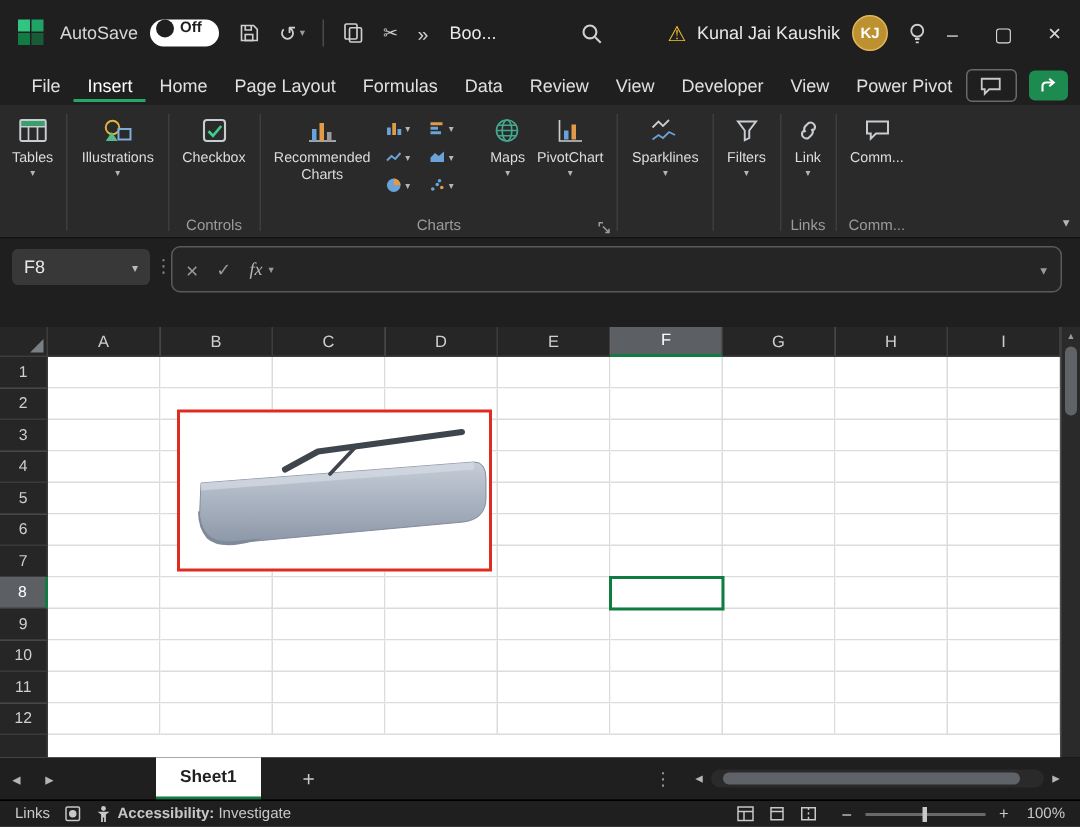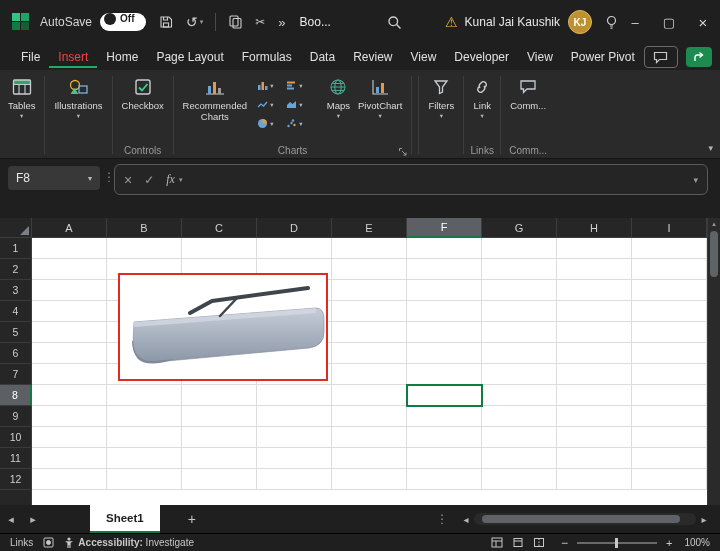--- a/index.html
+++ b/index.html
@@ -28,21 +28,21 @@
   .user-name{margin-left:7px;font-size:12px;color:#e8e8e8;}
   .avatar{margin-left:8px;width:24px;height:24px;border-radius:50%;background:#bd9030;border:1px solid #e2b85c;
           color:#fff;display:flex;align-items:center;justify-content:center;font-size:10px;font-weight:bold;box-sizing:border-box;}
   .bulb{margin-left:13px;}
   .win-btn{width:34px;height:44px;display:flex;align-items:center;justify-content:center;color:#d6d6d6;font-size:13px;}
 
   
   .menubar{position:absolute;top:44px;left:0;width:720px;height:26px;background:#1f1f1f;display:flex;align-items:center;}
   .mtabs{display:flex;align-items:center;margin-left:12px;}
   .mtab{padding:3px 9px 2px;font-size:12px;color:#e0e0e0;border-bottom:2px solid transparent;white-space:nowrap;}
-  .mtab.active{color:#ef4444;border-bottom-color:#23a866;}
+  .mtab.active{color:#ffffff;border-bottom-color:#23a866;}
   .mright{margin-left:auto;display:flex;align-items:center;gap:8px;margin-right:10px;}
   .comment-btn{width:32px;height:20px;border:1px solid #6a6a6a;border-radius:4px;display:flex;align-items:center;justify-content:center;}
   .share-btn{width:26px;height:20px;background:#1d8b4f;border-radius:4px;display:flex;align-items:center;justify-content:center;}
 
   
   .ribbon{position:absolute;top:70px;left:0;width:720px;height:89px;background:var(--ribbon-bg);
           display:flex;align-items:stretch;padding:2px 2px 0;box-sizing:border-box;border-bottom:1px solid #141414;}
   .rg{display:flex;flex-direction:column;align-items:center;padding:1px 2px;position:relative;}
   .rg-body{display:flex;align-items:flex-start;flex:1;}
   .rg-label{font-size:10px;color:#9b9b9b;height:13px;line-height:13px;white-space:nowrap;}
@@ -88,21 +88,21 @@
   .cell.active{outline:2px solid var(--accent-green);outline-offset:-1px;position:relative;z-index:2;}
   .picture{position:absolute;left:118px;top:55px;width:210px;height:108px;box-sizing:border-box;
            border:2px solid var(--image-border-red);background:#fff;z-index:3;display:flex;align-items:center;justify-content:center;}
   .vscroll{position:absolute;top:218px;left:707px;width:13px;height:287px;background:#2a2a2a;border-left:1px solid #3a3a3a;box-sizing:border-box;}
   .varrow{position:absolute;top:2px;left:0;width:12px;text-align:center;color:#9a9a9a;font-size:7px;}
   .vthumb{position:absolute;top:13px;left:2px;width:8px;height:46px;background:#5f6368;border-radius:4px;}
 
   
   .sheetbar{position:absolute;top:505px;left:0;width:720px;height:28px;background:#1f1f1f;display:flex;align-items:center;}
   .sb-arrow{color:#b5b5b5;font-size:11px;width:22px;text-align:center;}
-  .sheet-tabs{display:flex;height:100%;margin-left:46px;}
+  .sheet-tabs{display:flex;height:100%;margin-left:60px;}
   .stab{padding:0 16px;display:flex;align-items:center;font-size:11.5px;color:#d0d0d0;box-sizing:border-box;}
   .stab.active{background:#fff;color:#1f1f1f;font-weight:bold;border-bottom:2px solid var(--accent-green);}
   .addsheet{margin-left:28px;color:#c8c8c8;font-size:14px;}
   .sb-dots{margin-left:auto;color:#9a9a9a;font-size:12px;margin-right:10px;}
   .hs-arrow{color:#b5b5b5;font-size:10px;width:16px;text-align:center;}
   .hs-track{width:222px;height:12px;background:#2a2a2a;border-radius:6px;position:relative;}
   .hthumb{position:absolute;left:8px;top:2px;width:198px;height:8px;background:#5f6368;border-radius:4px;}
   .hs-end{margin-right:8px;}
 
   
@@ -348,20 +348,35 @@
     <div class="rg-label">Charts</div>
     <span class="dlg">
       <svg width="9" height="9" viewBox="0 0 9 9" fill="none" stroke="#9b9b9b" stroke-width="1">
           <path d="M1.5 4V1.5H4M4 4l4 4M8 5.5V8H5.5"></path>
         </svg>
     </span>
   </div>
 
   <div class="gsep"></div>
 
+  <div class="rg">
+    <div class="rg-body">
+      <div class="bb">
+        <span class="ic">
+          <svg width="20" height="16" viewBox="0 0 20 16" fill="none" stroke="#c8cdd2" stroke-width="1.2">
+              <path d="M1 6l4-4 3 3 4-4"></path>
+              <path d="M1 14l4-3 3 2 4-4 4 2" stroke="#6aa3d8"></path>
+            </svg>
+        </span>
+        <span>Sparklines</span>
+        <span class="chev">▾</span>
+      </div>
+    </div>
+    <div class="rg-label"></div>
+  </div>
 
   <div class="gsep"></div>
 
   <div class="rg">
     <div class="rg-body">
       <div class="bb">
         <span class="ic">
           <svg width="16" height="16" viewBox="0 0 16 16" fill="none" stroke="#c8cdd2" stroke-width="1.3">
               <path d="M2 2h12L9.5 8v5l-3 1.5V8z"></path>
             </svg>

